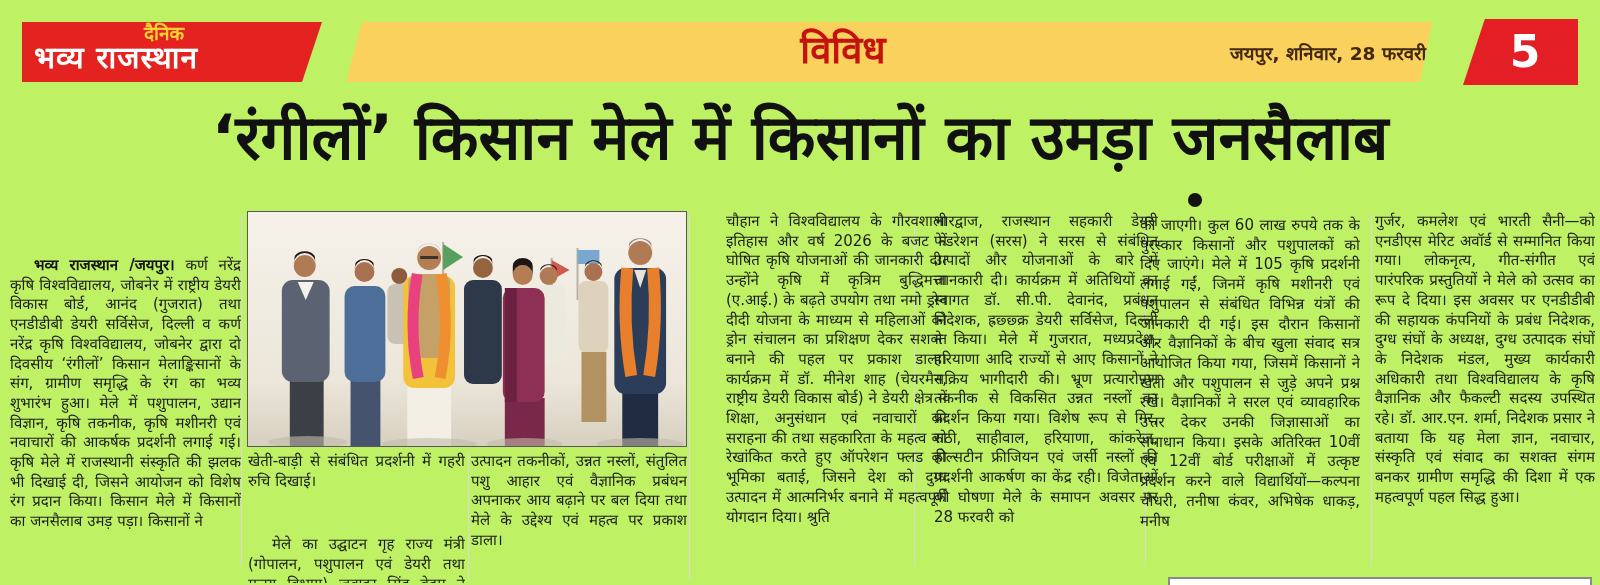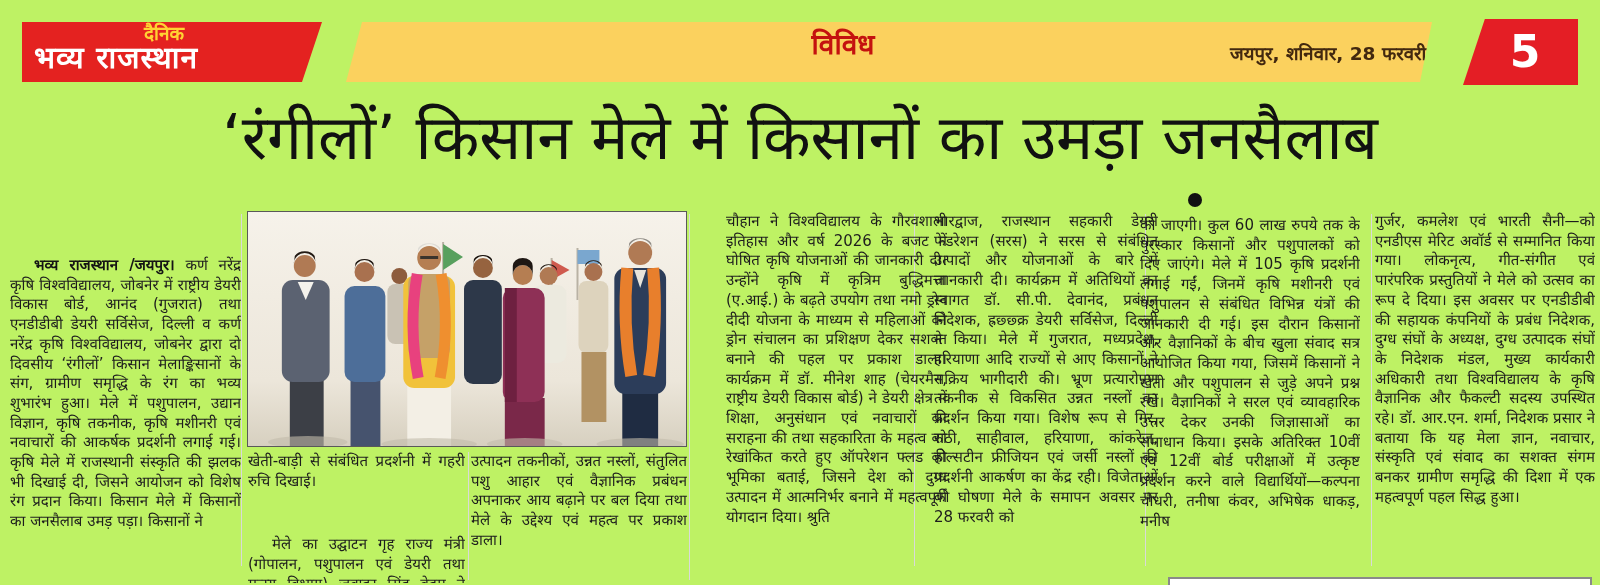--- a/index.html
+++ b/index.html
@@ -8,31 +8,31 @@
 
   
   .logo { position:absolute; left:22px; top:22px; width:300px; height:60px; background:#e42220;
           clip-path:polygon(0 0, 100% 0, calc(100% - 20px) 100%, 0 100%); }
   .logo-top { position:absolute; left:122px; top:1px; color:#ffd233; font-weight:bold; font-size:19px; line-height:1.1; }
   .logo-main { position:absolute; left:12px; top:19px; color:#ffffff; font-weight:bold; font-size:30px; line-height:1.1; letter-spacing:1px; white-space:nowrap; }
 
   .strip { position:absolute; left:346px; top:22px; width:1086px; height:60px; background:#fbd15e;
            clip-path:polygon(16px 0, 100% 0, calc(100% - 12px) 100%, 0 100%); }
   .section-title { position:absolute; left:497px; top:6px; transform:translateX(-50%);
-                   color:#c4120f; font-weight:bold; font-size:28px; line-height:1.2; white-space:nowrap; }
+                   color:#c4120f; font-weight:bold; font-size:38px; line-height:1.2; white-space:nowrap; }
   .dateline { position:absolute; left:884px; top:18px; color:#42280f; font-weight:bold; font-size:18.5px; white-space:nowrap; }
 
   .pagebox { position:absolute; left:1463px; top:19px; width:115px; height:66px; background:#e41e25;
              clip-path:polygon(19% 0, 100% 0, 100% 100%, 0 100%); }
   .pagebox span { position:absolute; left:54%; top:48%; transform:translate(-50%,-50%);
                   color:#ffffff; font-weight:bold; font-size:44px; }
 
   
   .headline { position:absolute; left:0; top:96px; width:1600px; text-align:center;
-              font-size:62px; font-weight:normal; color:#111111; line-height:1.35; white-space:nowrap; }
+              font-size:62px; font-weight:bold; color:#111111; line-height:1.35; white-space:nowrap; }
 
   
   .col { position:absolute; top:212px; height:371px; overflow:hidden;
          font-size:15px; line-height:19.7px; text-align:justify; color:#1d1d1d; }
   .col p { margin:0; }
   .col p.indent { text-indent:1.6em;margin-top:44px; }
   .lead { font-weight:bold; color:#141414; }
 
   .c1 { left:10px;   width:231px; }
   .c2 { left:248px;  top:452px; height:131px; width:217px; }

